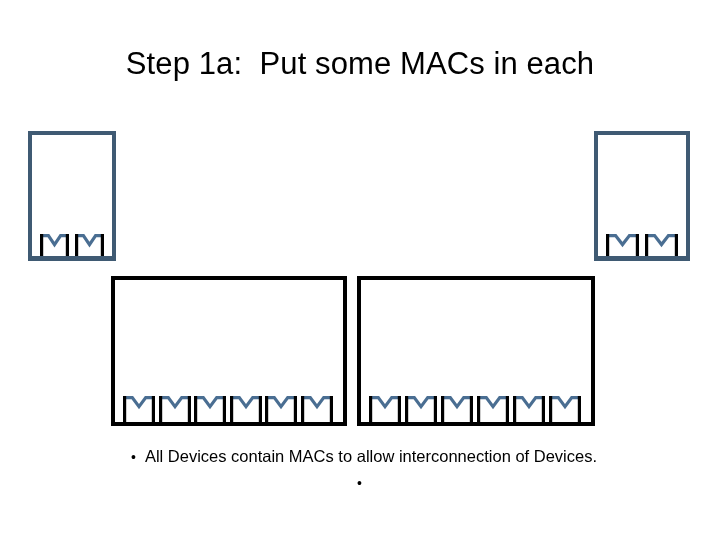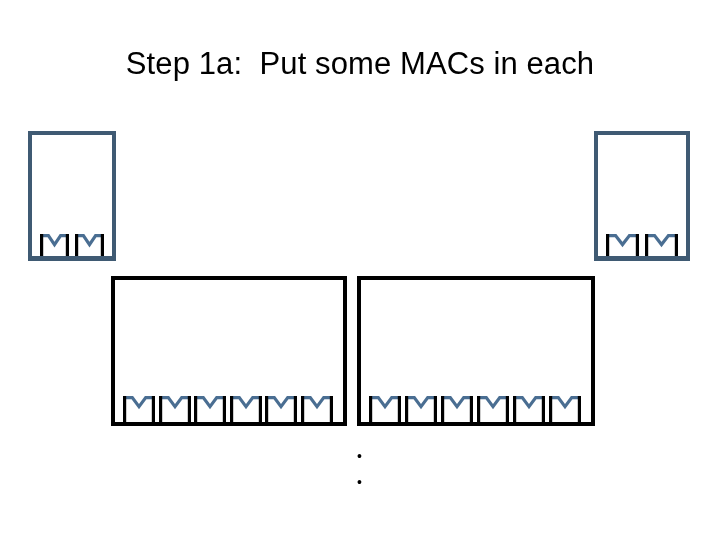--- a/index.html
+++ b/index.html
@@ -243,19 +243,20 @@
               <line x1="30.4" y1="0" x2="30.4" y2="26" stroke="#000000" stroke-width="3.2"></line>
             </svg>
           </div>
         </div>
       </div>
     </div>
 
   <div id="bullets">
       <div class="bullet">
         <span class="bullet-mark">•</span>
+        <span class="bullet-text">All Devices contain MACs to allow interconnection of Devices.</span>
       </div>
       <div class="bullet">
         <span class="bullet-mark">•</span>
       </div>
     </div>
 
 </div>
 
 </body></html>

